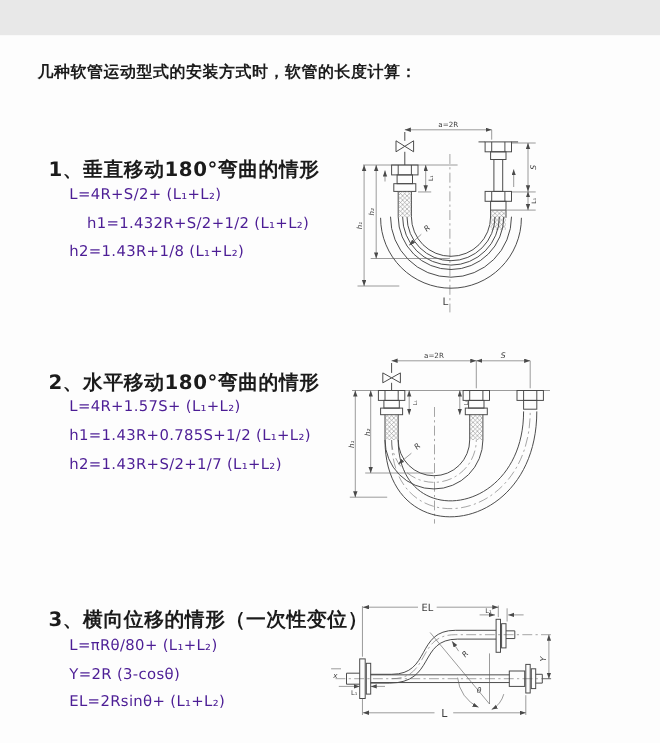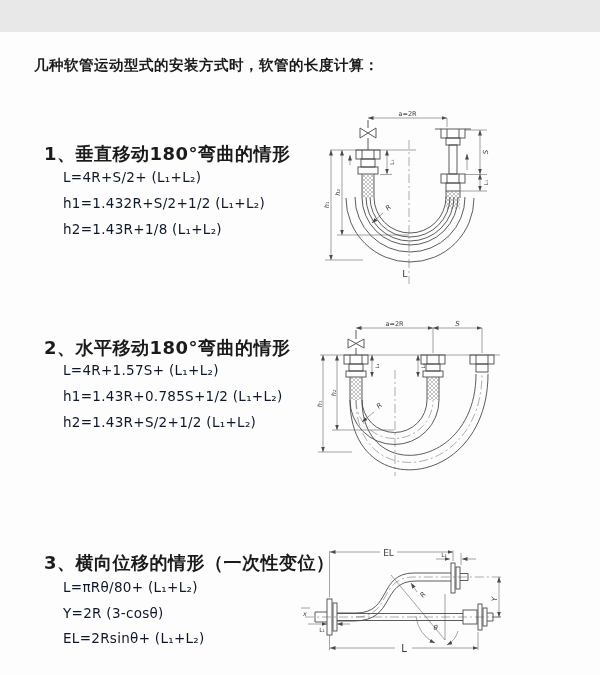--- a/index.html
+++ b/index.html
@@ -1,47 +1,47 @@
 <!DOCTYPE html>
 <html><head>
 <meta charset="utf-8">
 <style>
   html,body{margin:0;padding:0;background:#e8e8e8;}
   .page{position:relative;width:600px;height:675px;background:#fdfdfd;overflow:hidden;
         font-family:"DejaVu Sans","Liberation Sans",sans-serif;color:#1b1b1b;margin-top:32px;}
   .t{position:absolute;white-space:nowrap;}
   .title{font-size:14.5px;font-weight:bold;letter-spacing:.5px;}
   .hd{font-size:18px;font-weight:bold;letter-spacing:.5px;}
-  .fm{font-size:13.5px;font-weight:normal;letter-spacing:.3px;color:#0f172a;}
+  .fm{font-size:13.5px;font-weight:normal;letter-spacing:.3px;color:#4c1d95;}
   svg{position:absolute;}
   svg text{font-family:"DejaVu Sans","Liberation Sans",sans-serif;fill:#3d3d3d;stroke:none;}
   .ln{stroke:#4a4a4a;fill:none;stroke-width:.9;}
   .tn{stroke:#5a5a5a;fill:none;stroke-width:.55;}
   .cl{stroke:#6a6a6a;fill:none;stroke-width:.55;stroke-dasharray:9 3 2 3;}
   .it{font-style:italic;}
 </style>
 </head>
 <body>
 
 <div class="page">
 
   <div class="t title" style="left:34px;top:24px">几种软管运动型式的安装方式时，软管的长度计算：</div>
 
   <div>
     <div class="t hd" style="left:44px;top:110px">1、垂直移动180°弯曲的情形</div>
     <div class="t fm" style="left:63px;top:137px">L=4R+S/2+ (L₁+L₂)</div>
-    <div class="t fm" style="left:63px;top:163px">h1=1.432R+S/2+1/2 (L₁+L₂)</div>
+    <div class="t fm" style="left:79px;top:163px">h1=1.432R+S/2+1/2 (L₁+L₂)</div>
     <div class="t fm" style="left:63px;top:189px">h2=1.43R+1/8 (L₁+L₂)</div>
   </div>
 
   <div>
     <div class="t hd" style="left:44px;top:304px">2、水平移动180°弯曲的情形</div>
     <div class="t fm" style="left:63px;top:330px">L=4R+1.57S+ (L₁+L₂)</div>
     <div class="t fm" style="left:63px;top:356px">h1=1.43R+0.785S+1/2 (L₁+L₂)</div>
-    <div class="t fm" style="left:63px;top:382px">h2=1.43R+S/2+1/2 (L₁+L₂)</div>
+    <div class="t fm" style="left:63px;top:382px">h2=1.43R+S/2+1/7 (L₁+L₂)</div>
   </div>
 
   <div>
     <div class="t hd" style="left:44px;top:519px">3、横向位移的情形（一次性变位）</div>
     <div class="t fm" style="left:63px;top:547px">L=πRθ/80+ (L₁+L₂)</div>
     <div class="t fm" style="left:63px;top:573px">Y=2R (3-cosθ)</div>
     <div class="t fm" style="left:63px;top:598px">EL=2Rsinθ+ (L₁+L₂)</div>
   </div>
 
   <svg style="left:310px;top:70px" width="290" height="190" viewBox="0 0 290 190">

